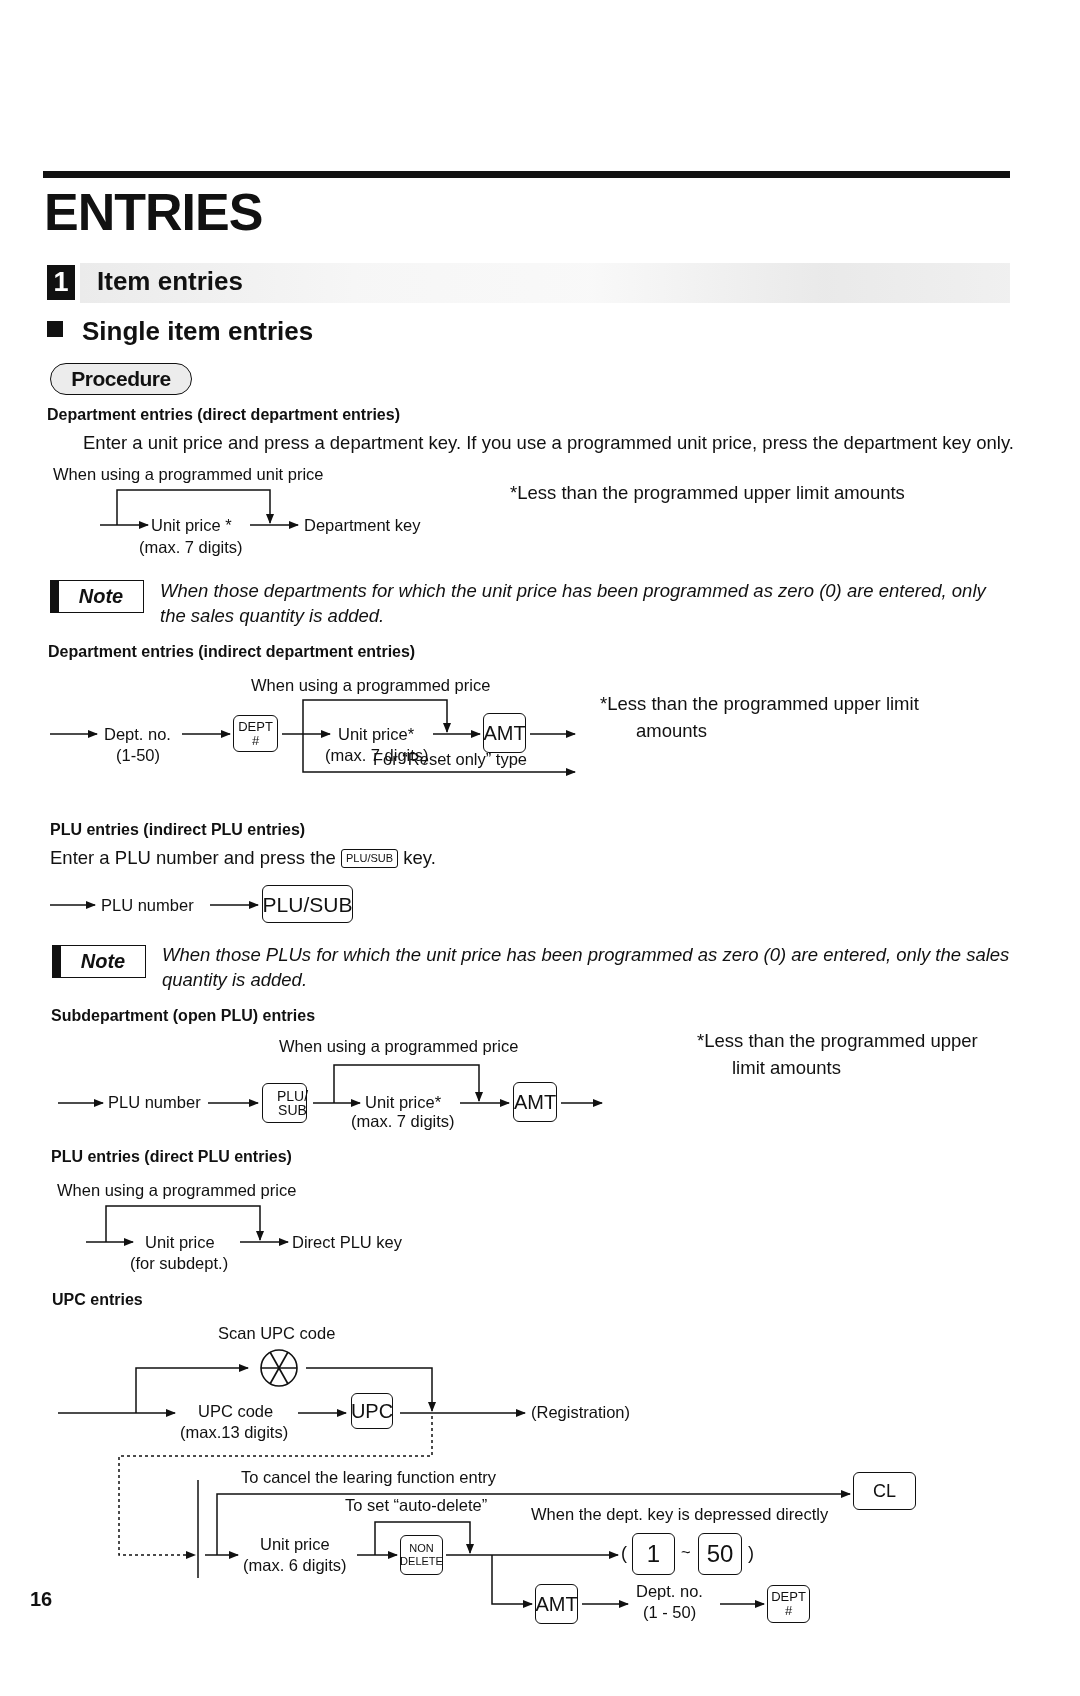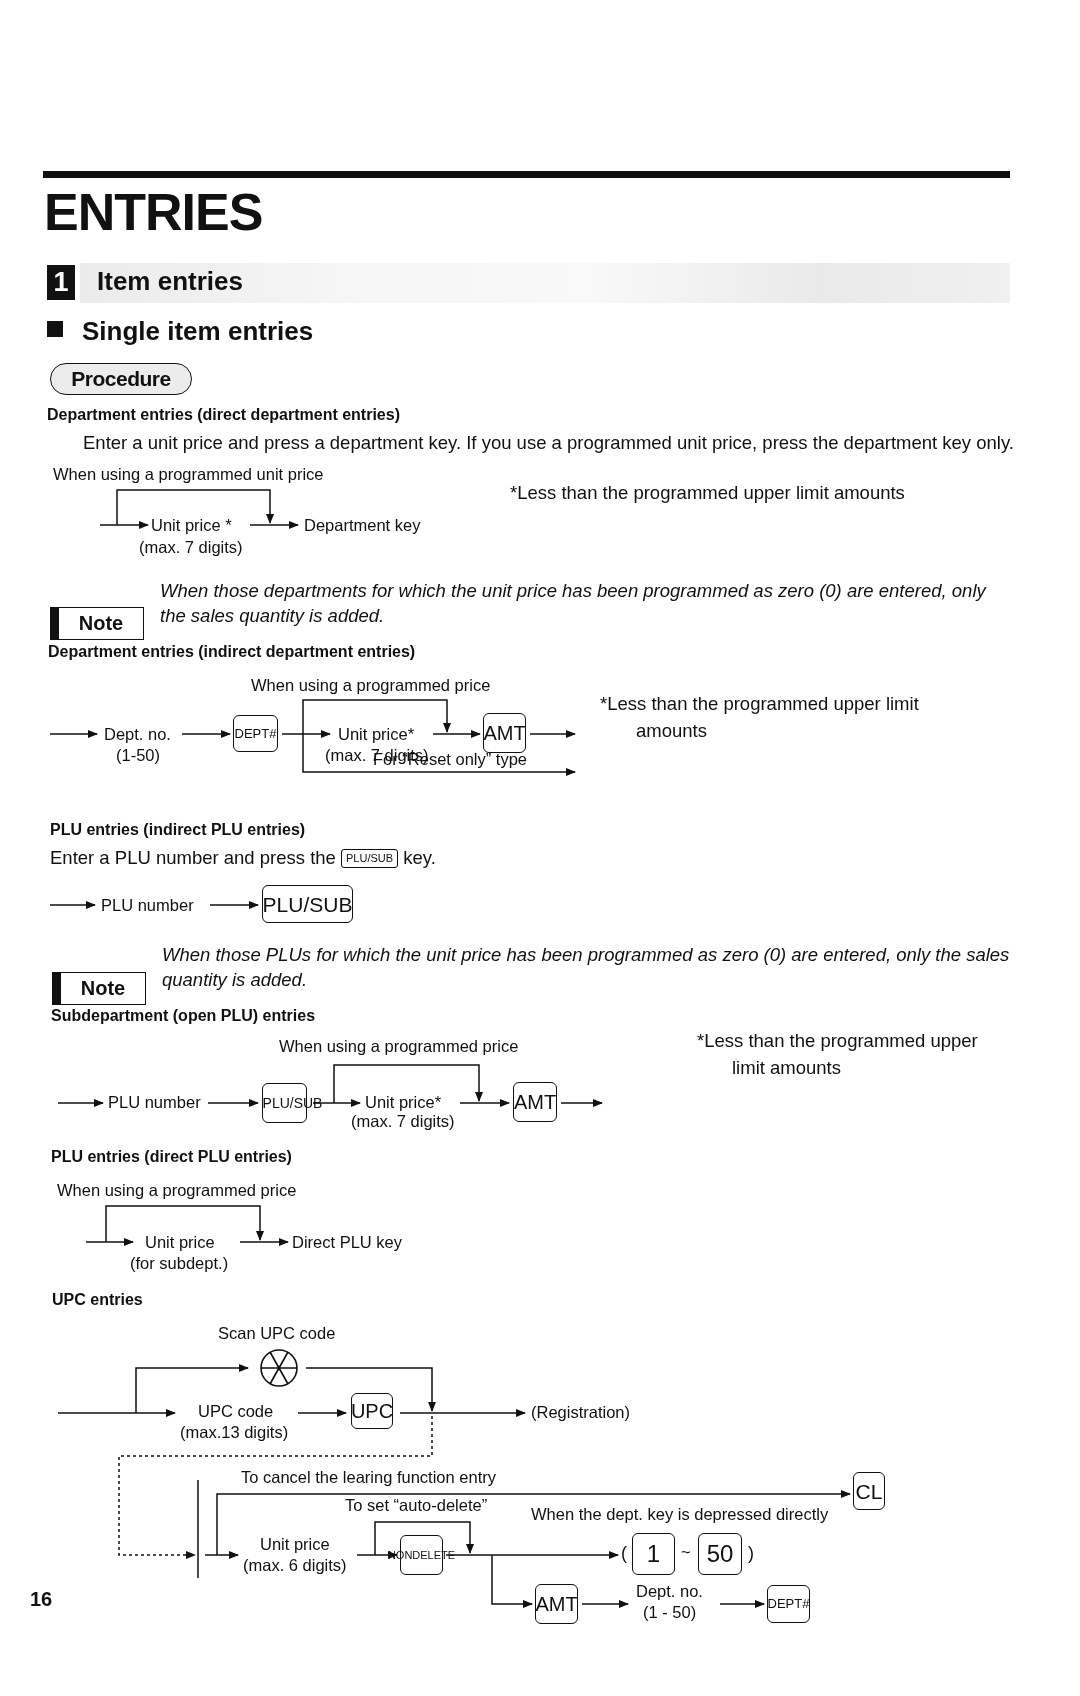--- a/index.html
+++ b/index.html
@@ -16,25 +16,25 @@
   .sub-square { position: absolute; left: 47px; top: 321px; width: 16px; height: 16px; background: #111; }
   .sub-title { font-size: 26px; font-weight: bold; }
   .pill { position: absolute; left: 50px; top: 363px; width: 140px; height: 30px; border: 1.5px solid #111;
           border-radius: 16px; background: #ececec; text-align: center; font-weight: bold; font-size: 21px;
           line-height: 30px; letter-spacing: -0.5px; }
   .h3 { font-size: 16px; font-weight: bold; }
   .body { font-size: 18.5px; }
   .diag { font-size: 16.5px; }
   .foot { font-size: 18.5px; }
   .note-box { position: absolute; width: 84px; height: 31px; border: 1.5px solid #111; border-left: 9px solid #111;
-              font-weight: bold; font-size: 20px; text-align: center; line-height: 31px; margin-top: 27px; }
+              font-style: italic; font-weight: bold; font-size: 20px; text-align: center; line-height: 31px; }
   .note-text { font-style: italic; font-size: 18.5px; line-height: 25px; white-space: normal; }
   .key { position: absolute; border: 1.6px solid #111; border-radius: 6px; text-align: center;
          font-size: 20px; line-height: 1; display: flex; align-items: center; justify-content: center;
-         flex-direction: row; box-sizing: border-box; background: #fff; }
+         flex-direction: column; box-sizing: border-box; background: #fff; }
   .key.small { font-size: 13px; line-height: 14px; }
   .key.inline { font-size: 11px; border-radius: 3px; }
   svg.lines { position: absolute; left: 0; top: 0; }
   .pagenum { font-size: 20px; font-weight: bold; }
 </style>
 </head>
 <body>
 
 <svg class="lines" width="1080" height="1696">
   <defs>
@@ -170,21 +170,21 @@
 <div class="abs diag" style="left:292px; top:1233px;">Direct PLU key</div>
 
 <div class="abs h3" style="left:52px; top:1291px;">UPC entries</div>
 <div class="abs diag" style="left:218px; top:1324px;">Scan UPC code</div>
 <div class="abs diag" style="left:198px; top:1402px;">UPC code</div>
 <div class="abs diag" style="left:180px; top:1423px;">(max.13 digits)</div>
 <div class="key" style="left:351px; top:1393px; width:42px; height:36px;">UPC</div>
 <div class="abs diag" style="left:531px; top:1403px;">(Registration)</div>
 
 <div class="abs diag" style="left:241px; top:1468px;">To cancel the learing function entry</div>
-<div class="key" style="left:853px; top:1472px; width:32px; height:38px; font-size:21px;">CL</div>
+<div class="key" style="left:853px; top:1472px; width:63px; height:38px; font-size:18px;">CL</div>
 <div class="abs diag" style="left:345px; top:1496px;">To set “auto-delete”</div>
 <div class="abs diag" style="left:531px; top:1505px;">When the dept. key is depressed directly</div>
 
 <div class="abs diag" style="left:260px; top:1535px;">Unit price</div>
 <div class="abs diag" style="left:243px; top:1556px;">(max. 6 digits)</div>
 <div class="key small" style="left:400px; top:1535px; width:43px; height:40px; font-size:11px; line-height:13px;">
   <span>NON</span>
   <span>DELETE</span>
 </div>
 

